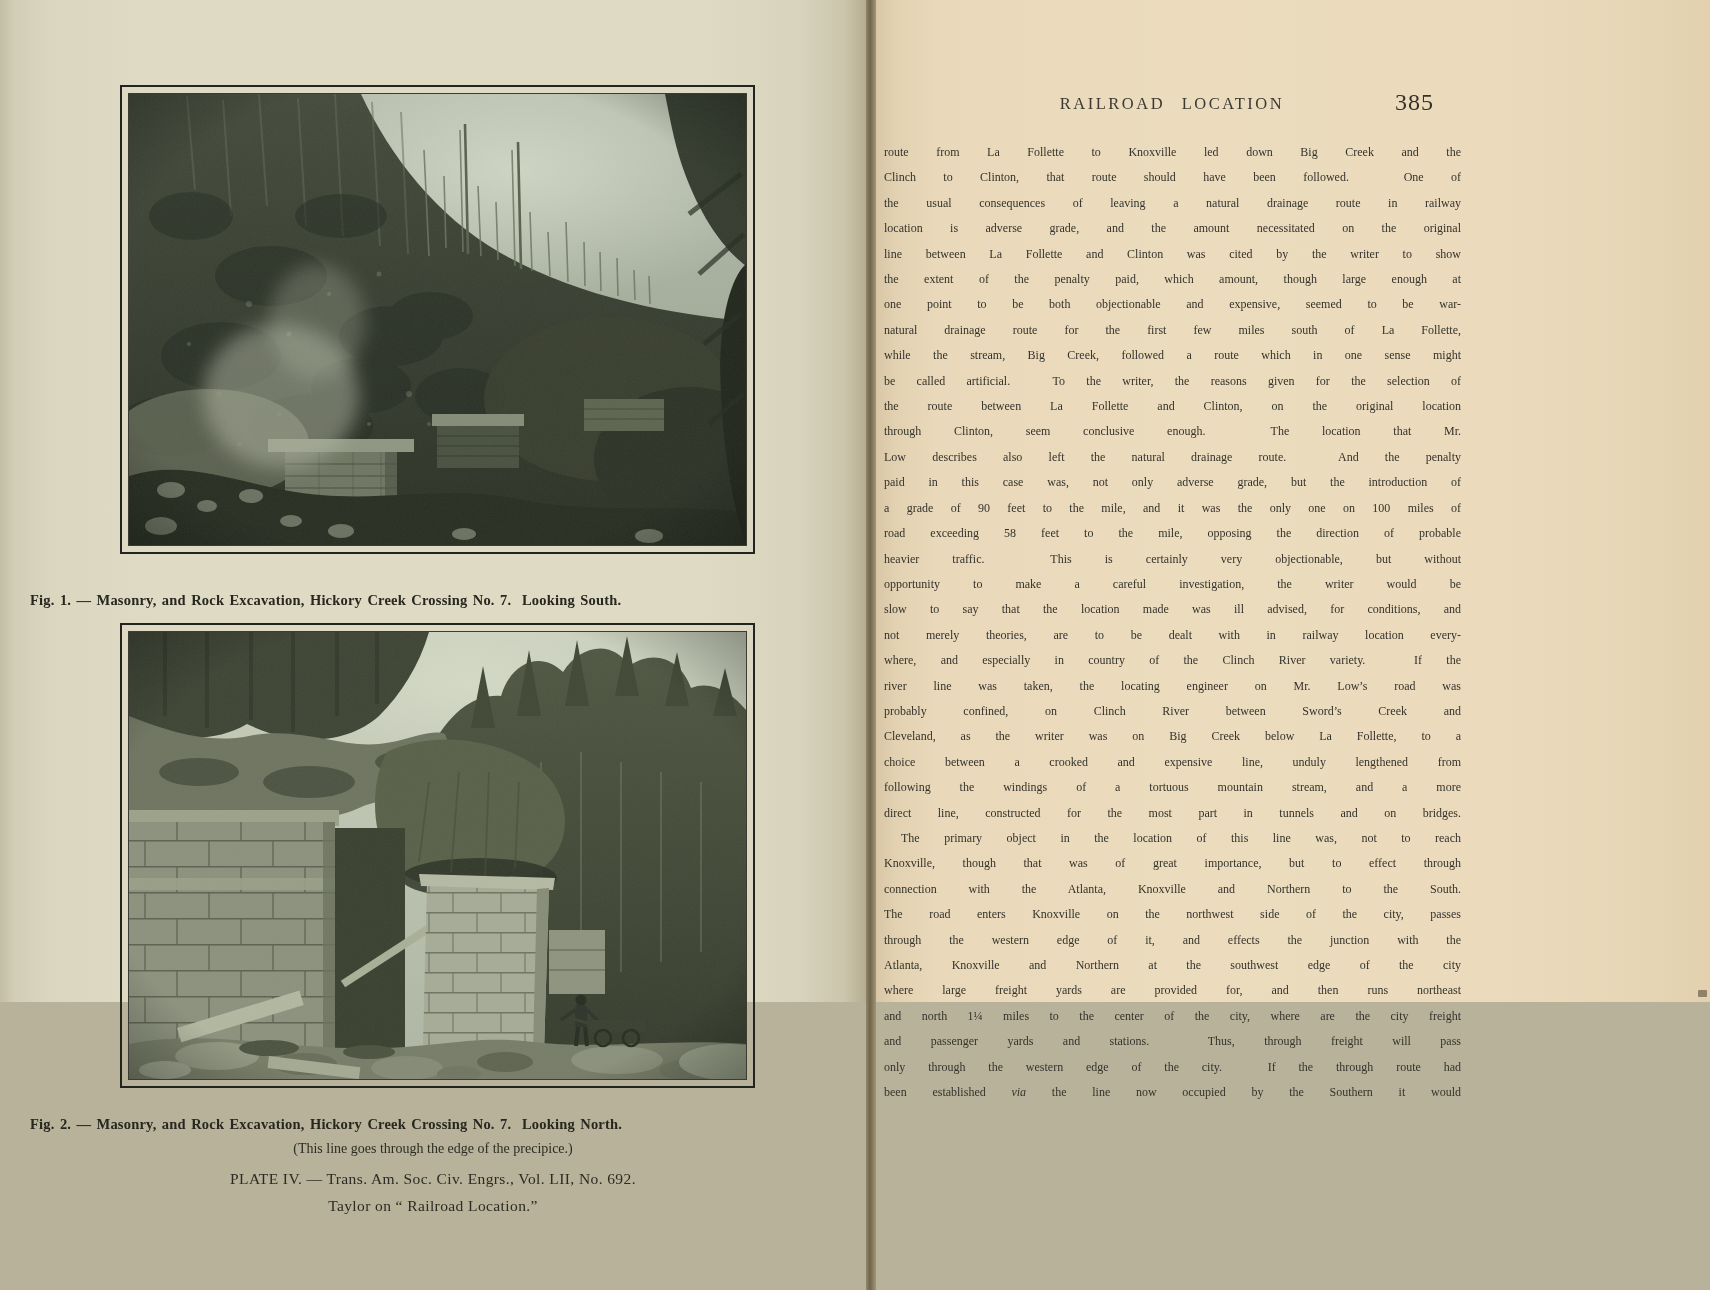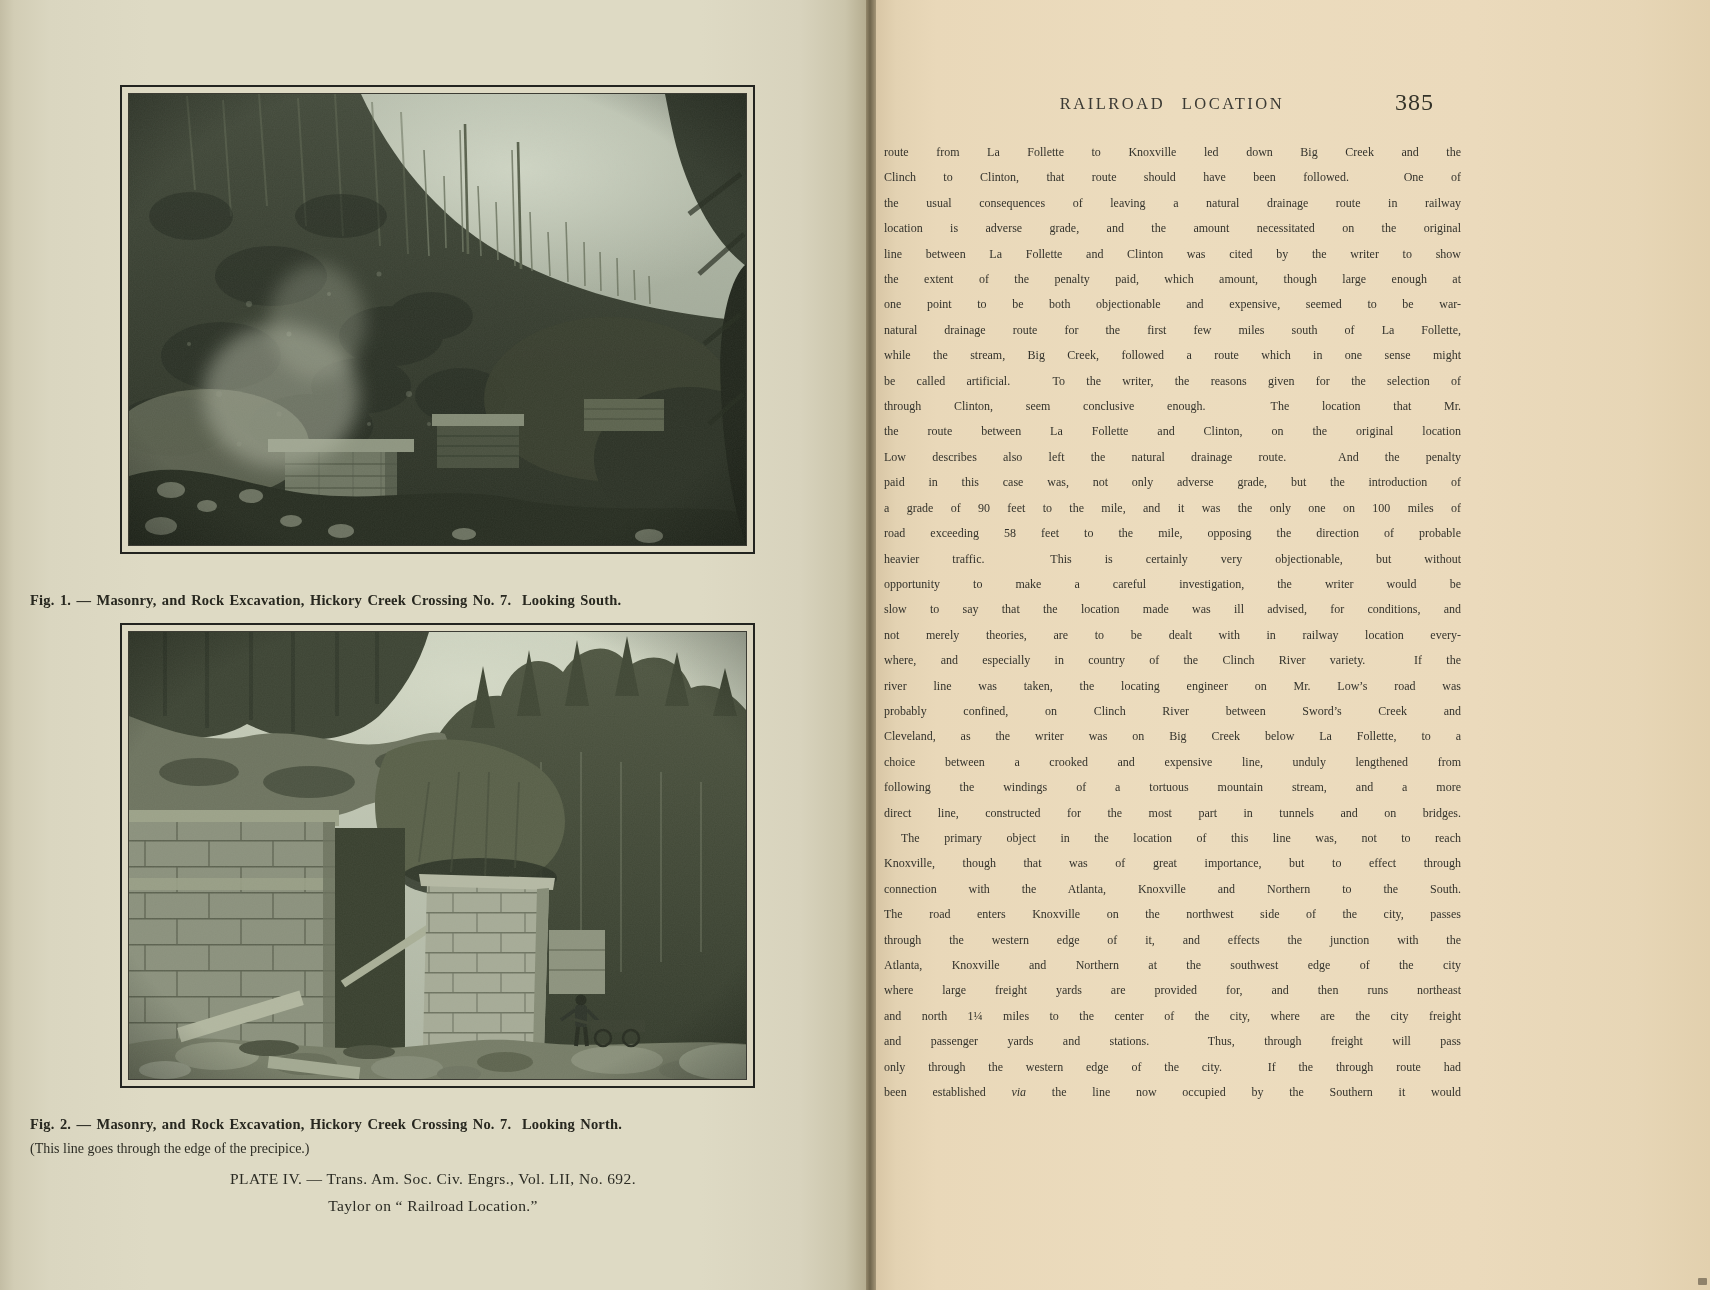--- a/index.html
+++ b/index.html
@@ -1,32 +1,32 @@
 <!DOCTYPE html>
 <html><head>
 <meta charset="utf-8">
 <style>
   html,body{margin:0;padding:0}
   body{width:1710px;height:1290px;overflow:hidden;font-family:"Liberation Serif",serif;background:#b9b29a}
   .book{display:flex;width:1710px;height:1290px}
-  .page{position:relative;height:1290px}
+  .page{position:relative;height:1002px}
   .page-left{width:866px;background:linear-gradient(90deg,#c3bda4 0,#d2cdb5 14px,#dad6c0 50px,#dedac4 150px,#dedac4 700px,#d8d3bd 800px,#cbc5ab 845px,#b5ad90 866px)}
   .gutter{width:10px;height:1290px;background:linear-gradient(90deg,#93876a,#6f654c 40%,#a39577)}
   .page-right{width:834px;background:linear-gradient(90deg,#d8c6a5 0,#e3d2b2 20px,#e9d8b9 60px,#ecdcbe 300px,#ebdabc 600px,#e7d6b6 760px,#e2d0ae 834px)}
 
   figure{margin:0}
   .plate{position:absolute;left:120px;border:2px solid #232420;padding:6px}
   .plate svg{display:block;border:1px solid #3c3c34;background:#9aa18f}
   #plate1{top:85px}
   #plate2{top:623px}
 
   .caption{position:absolute;left:30px;width:806px;text-align:left;font-weight:bold;font-size:14.5px;color:#27271f;letter-spacing:.2px;word-spacing:1.5px;white-space:pre-wrap}
   #cap1{top:592px}
   #cap2{top:1116px}
-  .subcaption{position:absolute;left:30px;width:806px;text-align:left;font-size:14px;color:#2c2c24;top:1141px;white-space:pre-wrap}
+  .subcaption{position:absolute;left:30px;width:806px;text-align:center;font-size:14px;color:#2c2c24;top:1141px;white-space:pre-wrap}
   .plate-ref{position:absolute;left:30px;width:806px;text-align:center;font-size:15.5px;color:#2b2b23;letter-spacing:.4px;white-space:pre-wrap}
   #ref1{top:1170px}
   #ref2{top:1197px}
 
   .running-head{position:absolute;top:94px;left:8px;width:576px;text-align:center;font-size:16.5px;letter-spacing:2.5px;word-spacing:10px;color:#3a3933}
   .page-number{position:absolute;top:89px;left:519px;font-size:24px;letter-spacing:1px;color:#343329}
   .body-text{position:absolute;left:8px;top:140px;width:577px;font-size:12px;line-height:25.4px;color:#34332c;word-spacing:1.5px}
   .tline{text-align:justify;text-align-last:justify;white-space:pre-wrap}
   .tline.indent{text-indent:17px}
   .tline i{font-style:italic}
@@ -262,22 +262,22 @@
         <div class="tline"><span>route from La Follette to Knoxville led down Big Creek and the</span><i></i><span></span></div>
         <div class="tline"><span>Clinch to Clinton, that route should have been followed.  One of</span><i></i><span></span></div>
         <div class="tline"><span>the usual consequences of leaving a natural drainage route in railway</span><i></i><span></span></div>
         <div class="tline"><span>location is adverse grade, and the amount necessitated on the original</span><i></i><span></span></div>
         <div class="tline"><span>line between La Follette and Clinton was cited by the writer to show</span><i></i><span></span></div>
         <div class="tline"><span>the extent of the penalty paid, which amount, though large enough at</span><i></i><span></span></div>
         <div class="tline"><span>one point to be both objectionable and expensive, seemed to be war-</span><i></i><span></span></div>
         <div class="tline"><span>natural drainage route for the first few miles south of La Follette,</span><i></i><span></span></div>
         <div class="tline"><span>while the stream, Big Creek, followed a route which in one sense might</span><i></i><span></span></div>
         <div class="tline"><span>be called artificial.  To the writer, the reasons given for the selection of</span><i></i><span></span></div>
+        <div class="tline"><span>the route between La Follette and Clinton, on the original location</span><i></i><span></span></div>
         <div class="tline"><span>through Clinton, seem conclusive enough.  The location that Mr.</span><i></i><span></span></div>
-        <div class="tline"><span>the route between La Follette and Clinton, on the original location</span><i></i><span></span></div>
         <div class="tline"><span>Low describes also left the natural drainage route.  And the penalty</span><i></i><span></span></div>
         <div class="tline"><span>paid in this case was, not only adverse grade, but the introduction of</span><i></i><span></span></div>
         <div class="tline"><span>a grade of 90 feet to the mile, and it was the only one on 100 miles of</span><i></i><span></span></div>
         <div class="tline"><span>road exceeding 58 feet to the mile, opposing the direction of probable</span><i></i><span></span></div>
         <div class="tline"><span>heavier traffic.  This is certainly very objectionable, but without</span><i></i><span></span></div>
         <div class="tline"><span>opportunity to make a careful investigation, the writer would be</span><i></i><span></span></div>
         <div class="tline"><span>slow to say that the location made was ill advised, for conditions, and</span><i></i><span></span></div>
         <div class="tline"><span>not merely theories, are to be dealt with in railway location every-</span><i></i><span></span></div>
         <div class="tline"><span>where, and especially in country of the Clinch River variety.  If the</span><i></i><span></span></div>
         <div class="tline"><span>river line was taken, the locating engineer on Mr. Low’s road was</span><i></i><span></span></div>

